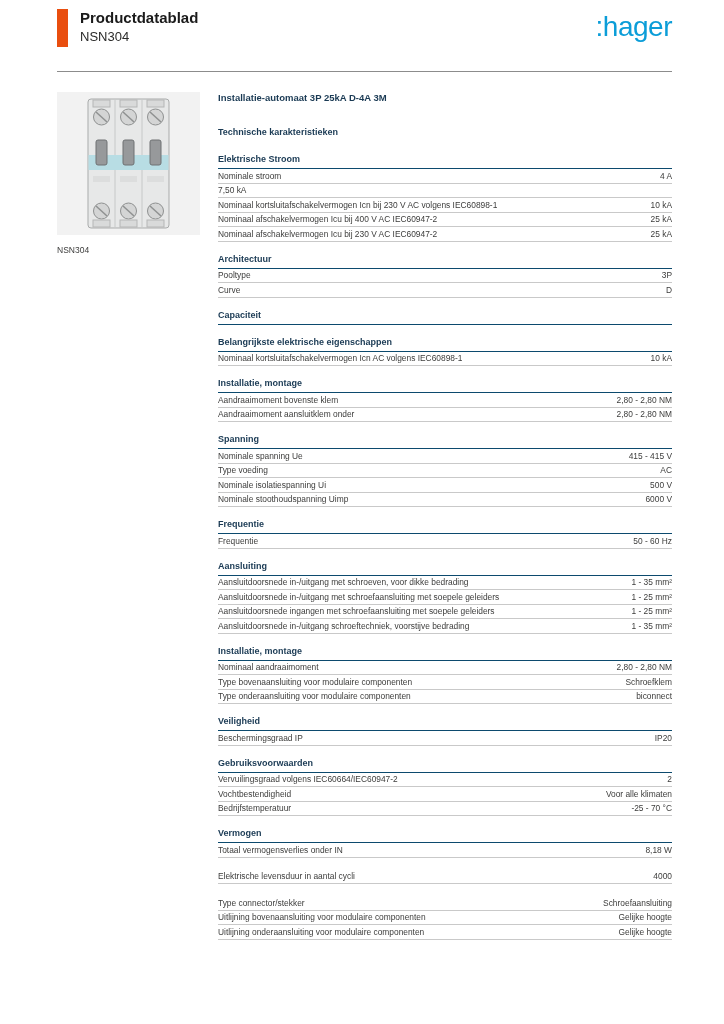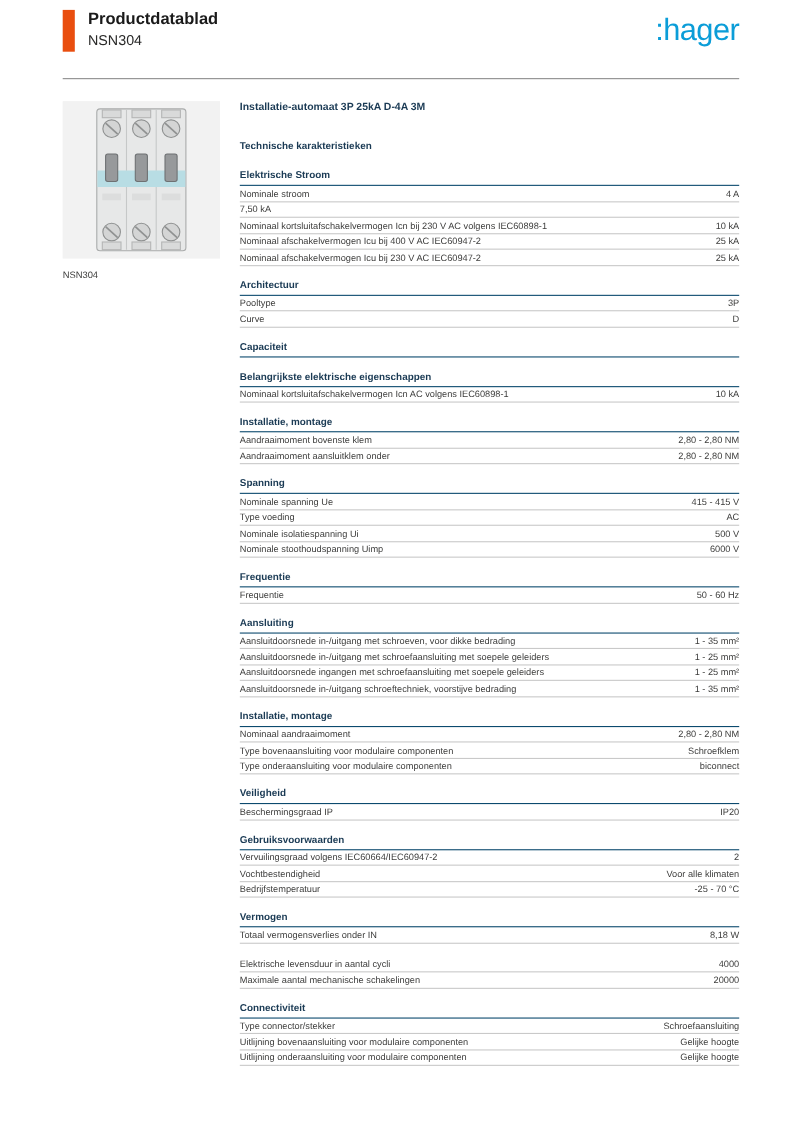--- a/index.html
+++ b/index.html
@@ -289,27 +289,22 @@
             <div class="spec-row">
               <span class="spec-label">Totaal vermogensverlies onder IN</span>
               <span class="spec-value">8,18 W</span>
             </div>
           </section>
           <section class="spec-section">
             <div class="spec-row">
               <span class="spec-label">Elektrische levensduur in aantal cycli</span>
               <span class="spec-value">4000</span>
             </div>
-            <div class="spec-row">
-              <span class="spec-label">Maximale aantal mechanische schakelingen</span>
-              <span class="spec-value">20000</span>
-            </div>
-          </section>
-          <section class="spec-section">
-            <div class="section-heading">Connectiviteit</div>
+          </section>
+          <section class="spec-section">
             <div class="spec-row">
               <span class="spec-label">Type connector/stekker</span>
               <span class="spec-value">Schroefaansluiting</span>
             </div>
             <div class="spec-row">
               <span class="spec-label">Uitlijning bovenaansluiting voor modulaire componenten</span>
               <span class="spec-value">Gelijke hoogte</span>
             </div>
             <div class="spec-row">
               <span class="spec-label">Uitlijning onderaansluiting voor modulaire componenten</span>

